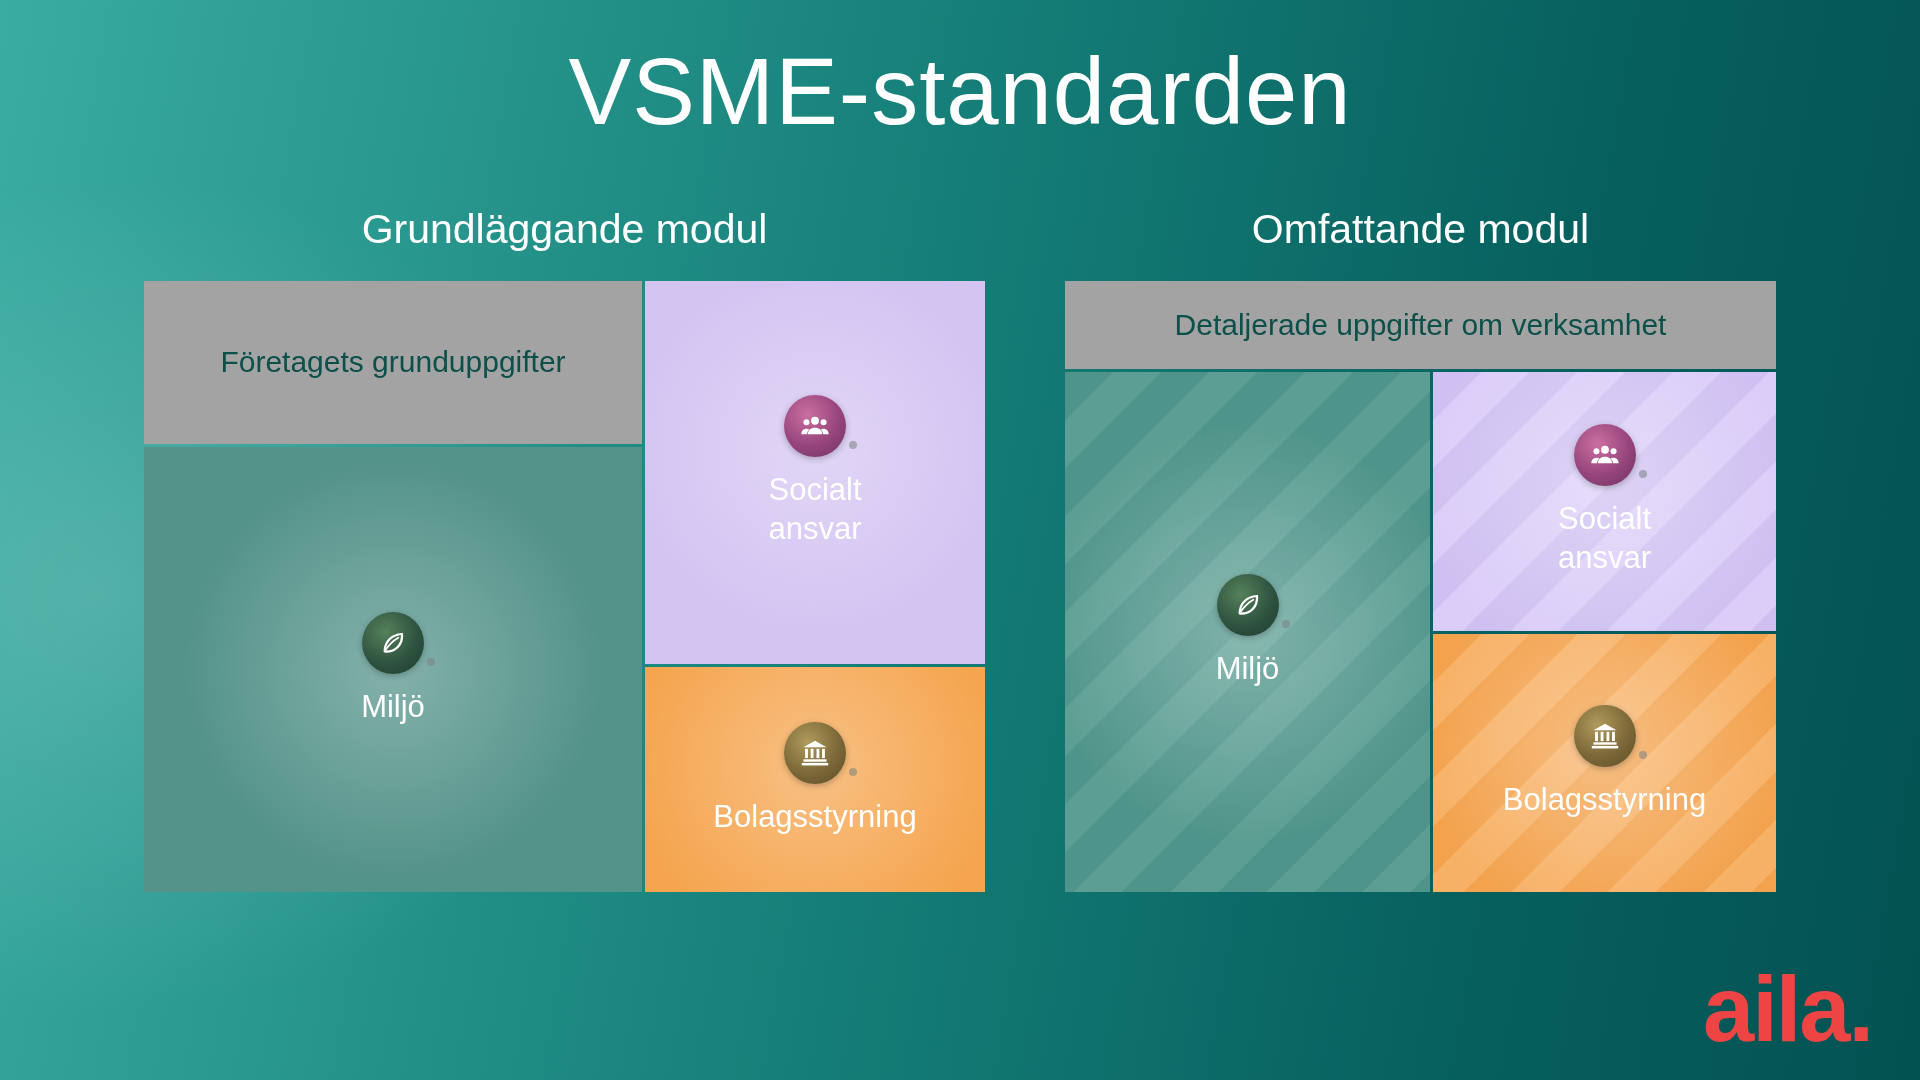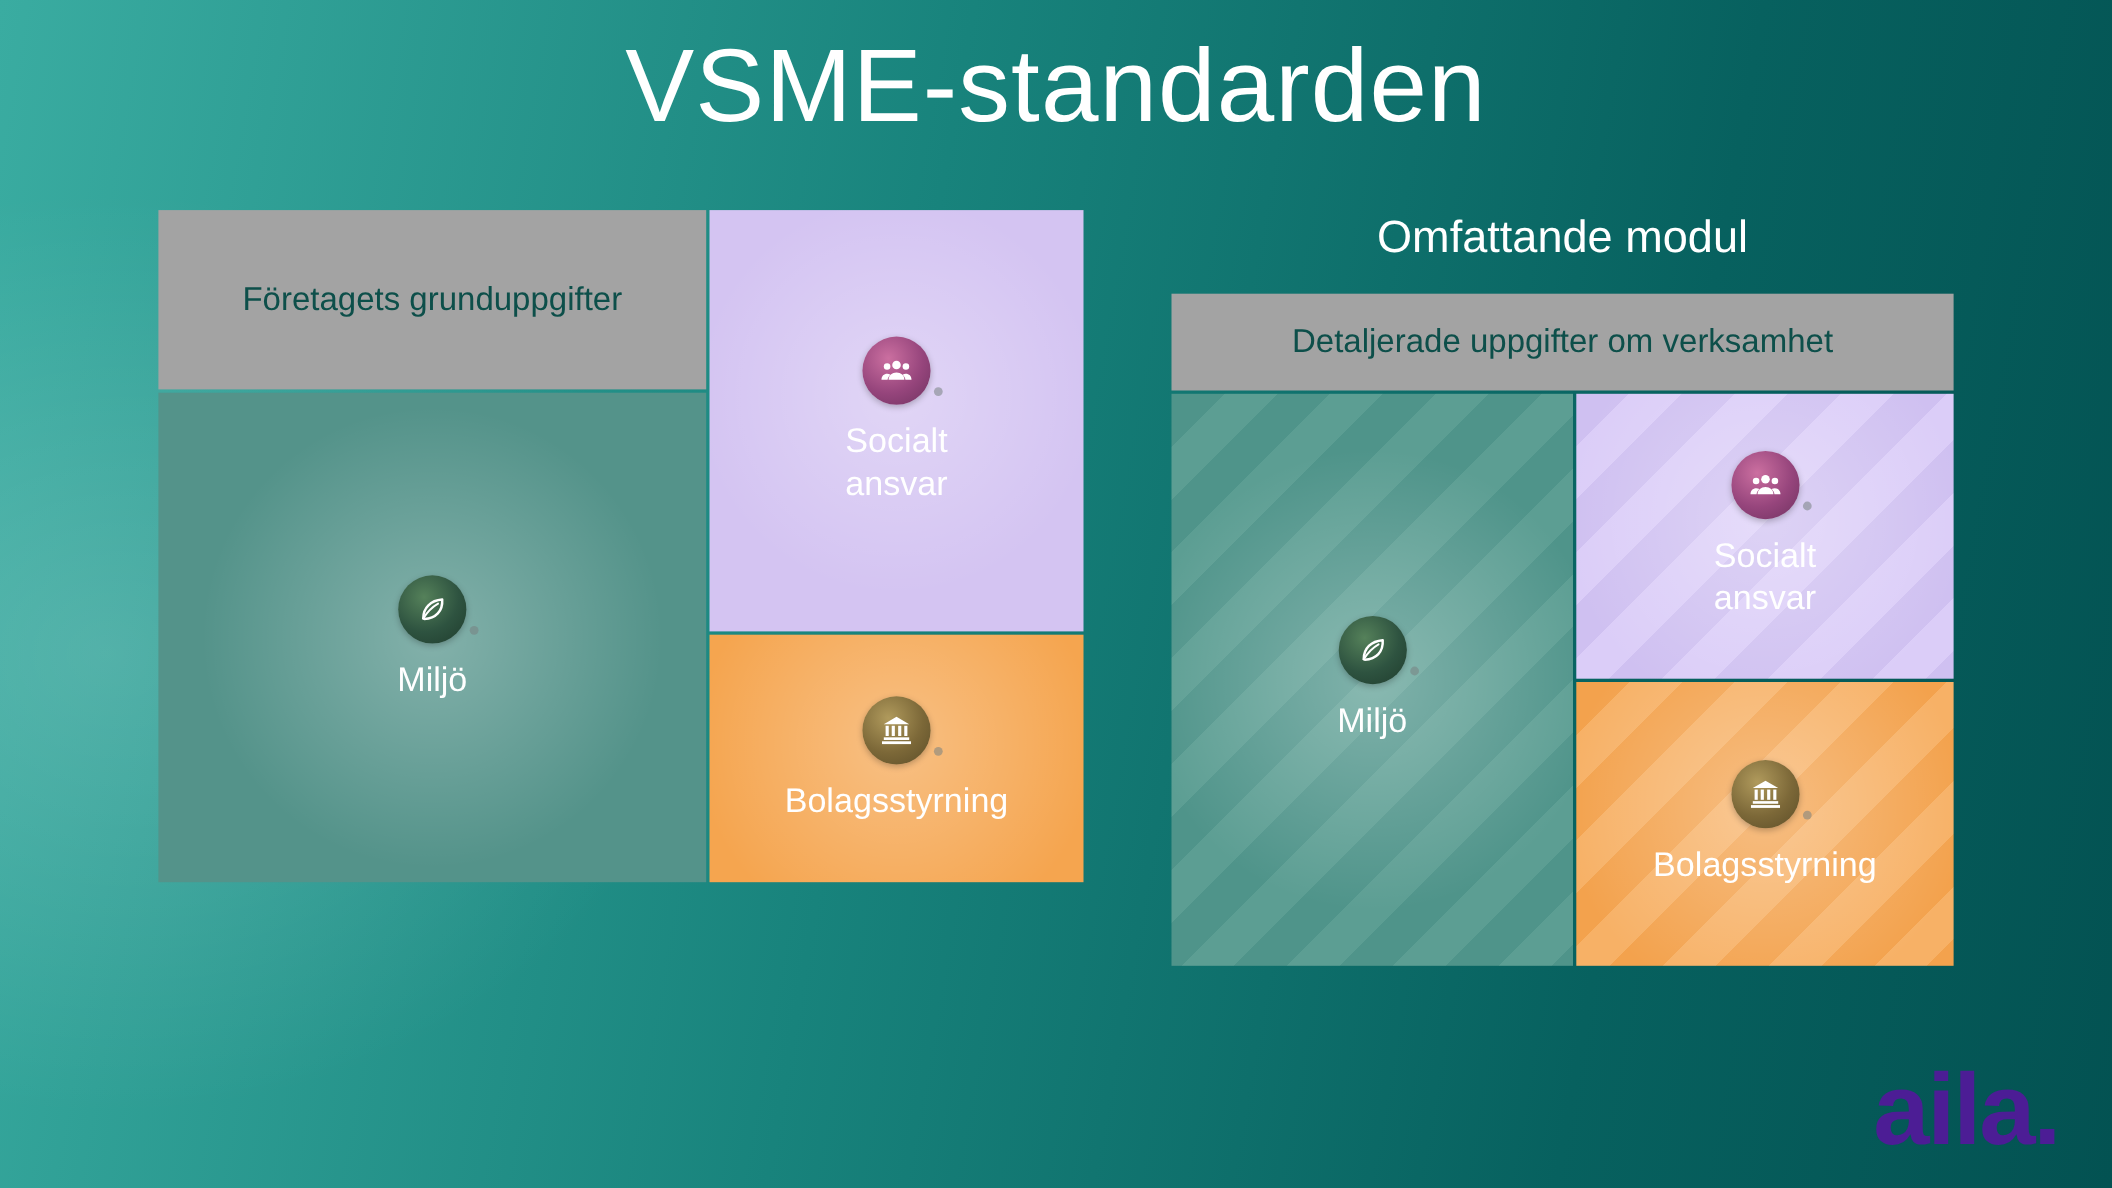--- a/index.html
+++ b/index.html
@@ -7,21 +7,21 @@
   body {
     font-family:"Liberation Sans", sans-serif;
     overflow:hidden;
     position:relative;
     background:
       radial-gradient(900px 700px at 5% 55%, rgba(255,255,255,0.16), rgba(255,255,255,0) 60%),
       linear-gradient(100deg, #3aaca1 0%, #18837c 42%, #07615f 76%, #035252 100%);
   }
 
   .page-title {
-    margin-top:26px;
+    margin-top:40px;
     text-align:center;
     color:#ffffff;
     font-size:94px;
     font-weight:400;
     letter-spacing:1px;
     line-height:1.1;
   }
 
   .modules-row {
     display:flex;
@@ -130,34 +130,35 @@
     background:rgba(120,130,130,0.55);
   }
   .badge-leaf   { background:radial-gradient(circle at 38% 32%, #55815a 0%, #2e5340 55%, #1f3c2d 100%); }
   .badge-people { background:radial-gradient(circle at 38% 32%, #cb6fa0 0%, #96457c 55%, #6f3260 100%); }
   .badge-bank   { background:radial-gradient(circle at 38% 32%, #b09a5c 0%, #7c6838 55%, #5c4d28 100%); }
 
   
   .logo {
     position:absolute;
     right:48px; bottom:18px;
-    color:#4c1d95;
+    color:#ef4444;
     font-size:92px;
     font-weight:bold;
     letter-spacing:-2px;
   }
 </style>
 </head>
 <body>
 
 <h1 class="page-title">VSME-standarden</h1>
 
 <div class="modules-row">
 
   <section class="module-basic">
+    <h2 class="module-heading">Grundläggande modul</h2>
 
     <div class="grid-basic">
       <div class="gb-col1">
 
         <div class="cell cream box-basic-info">
           <span>Företagets grunduppgifter</span>
         </div>
 
         <div class="cell teal-solid glow glow-mid">
           <div class="badge badge-leaf">

